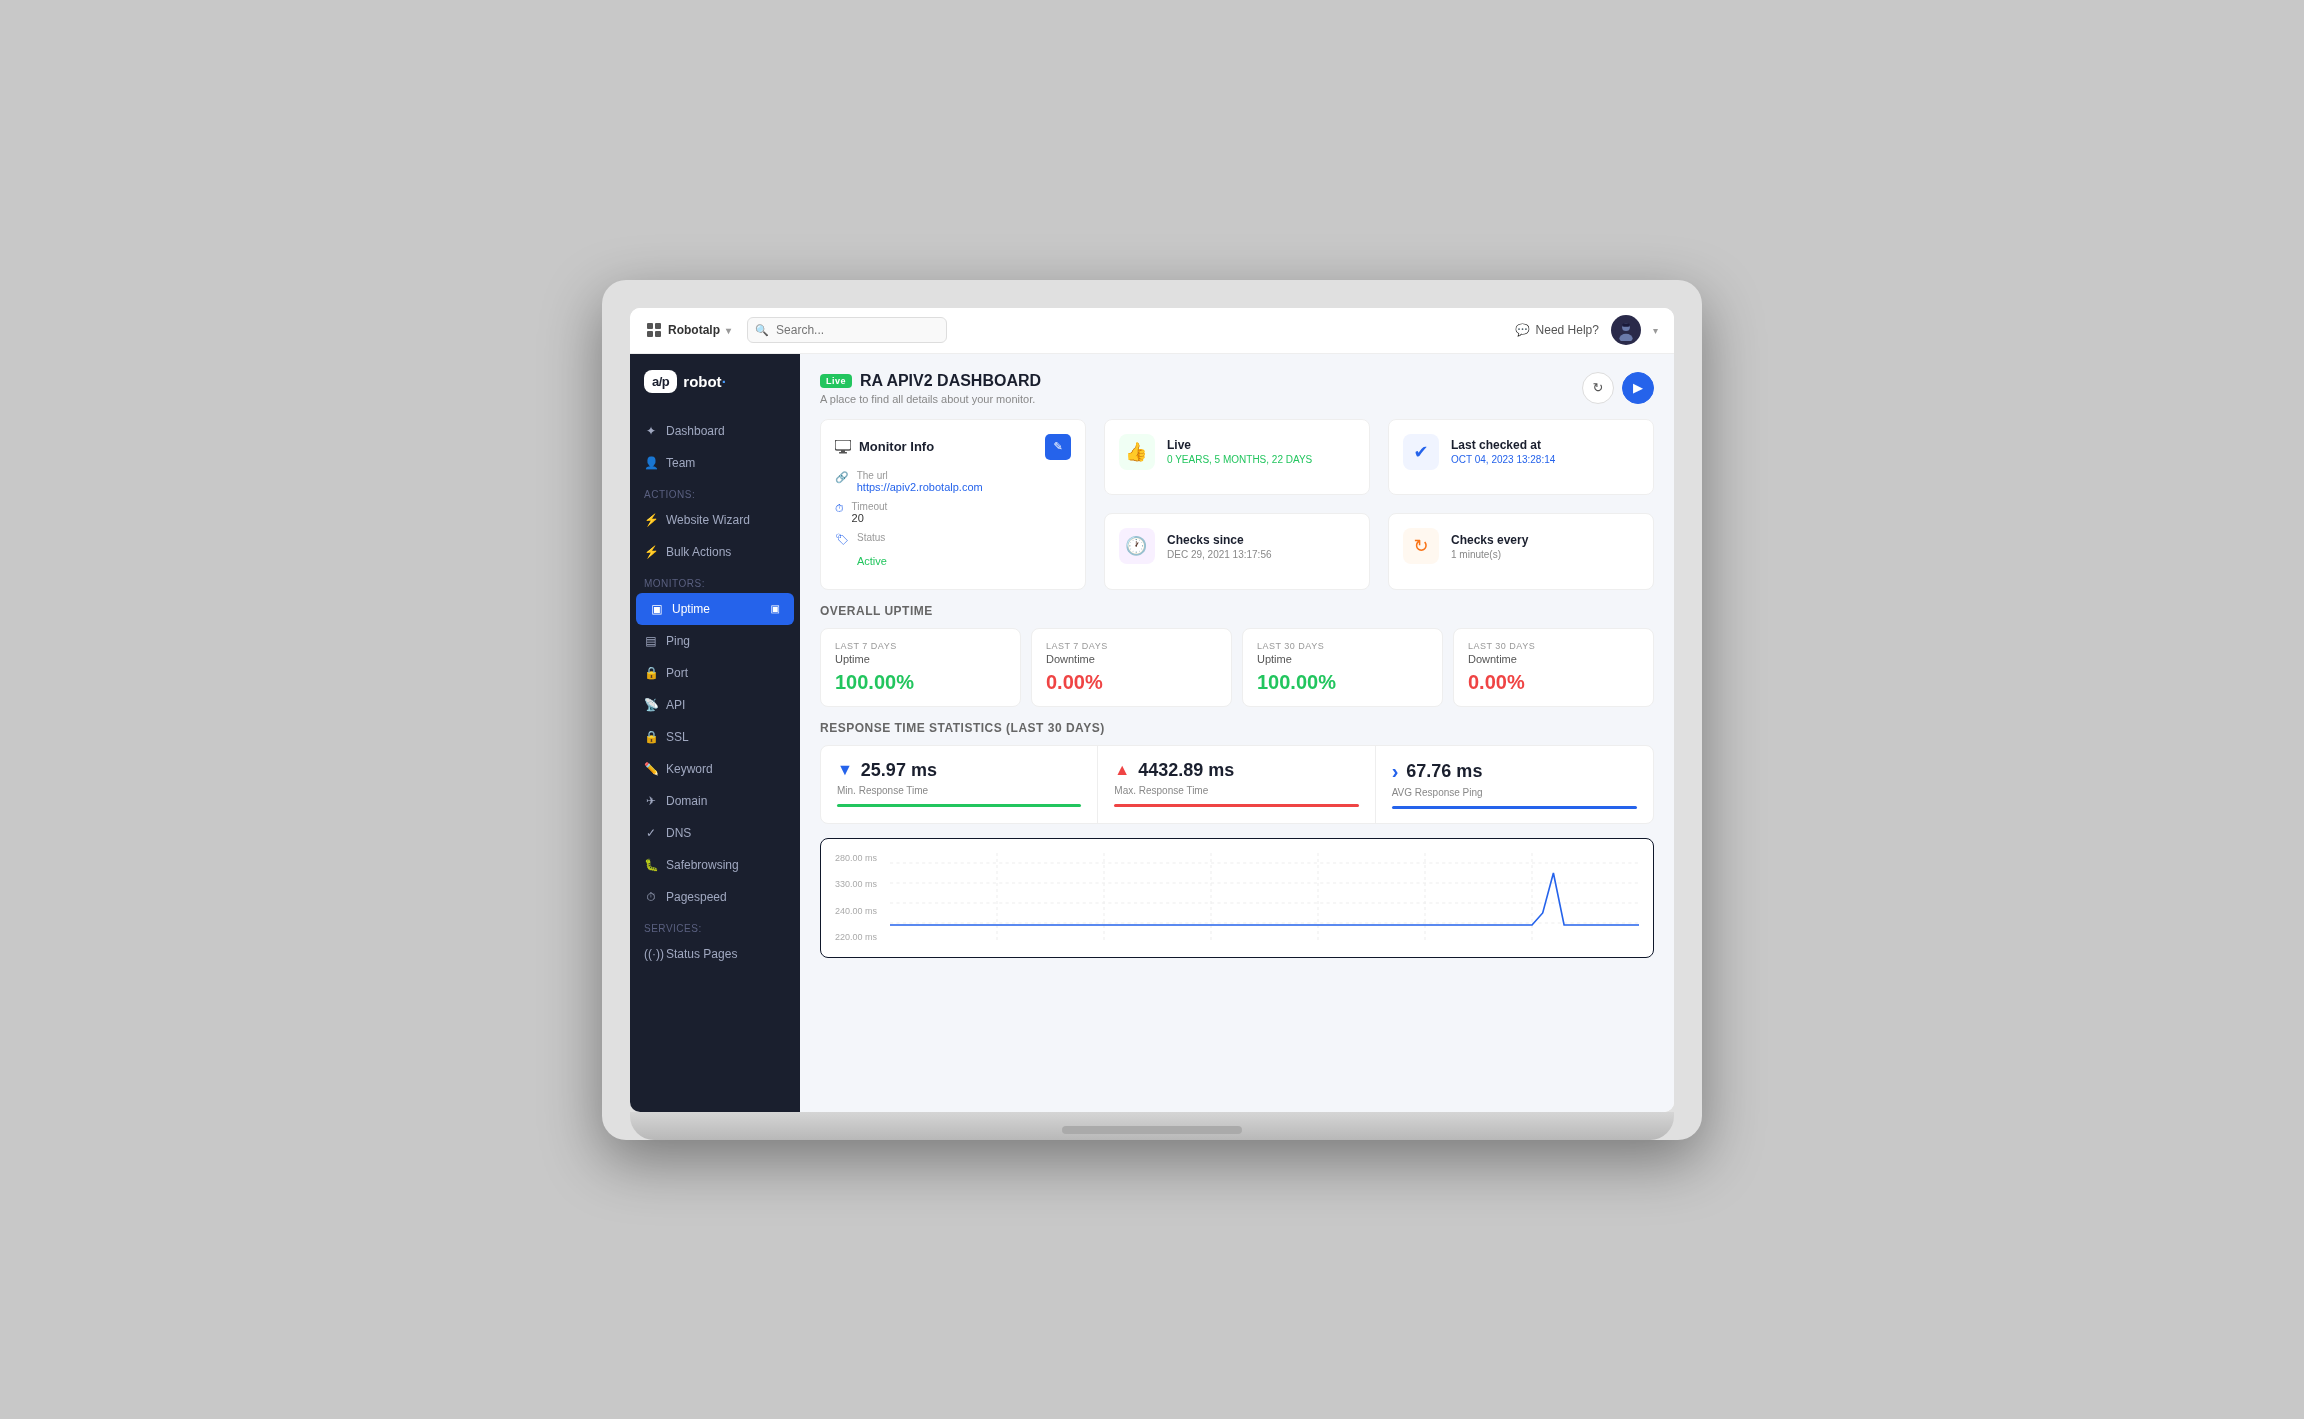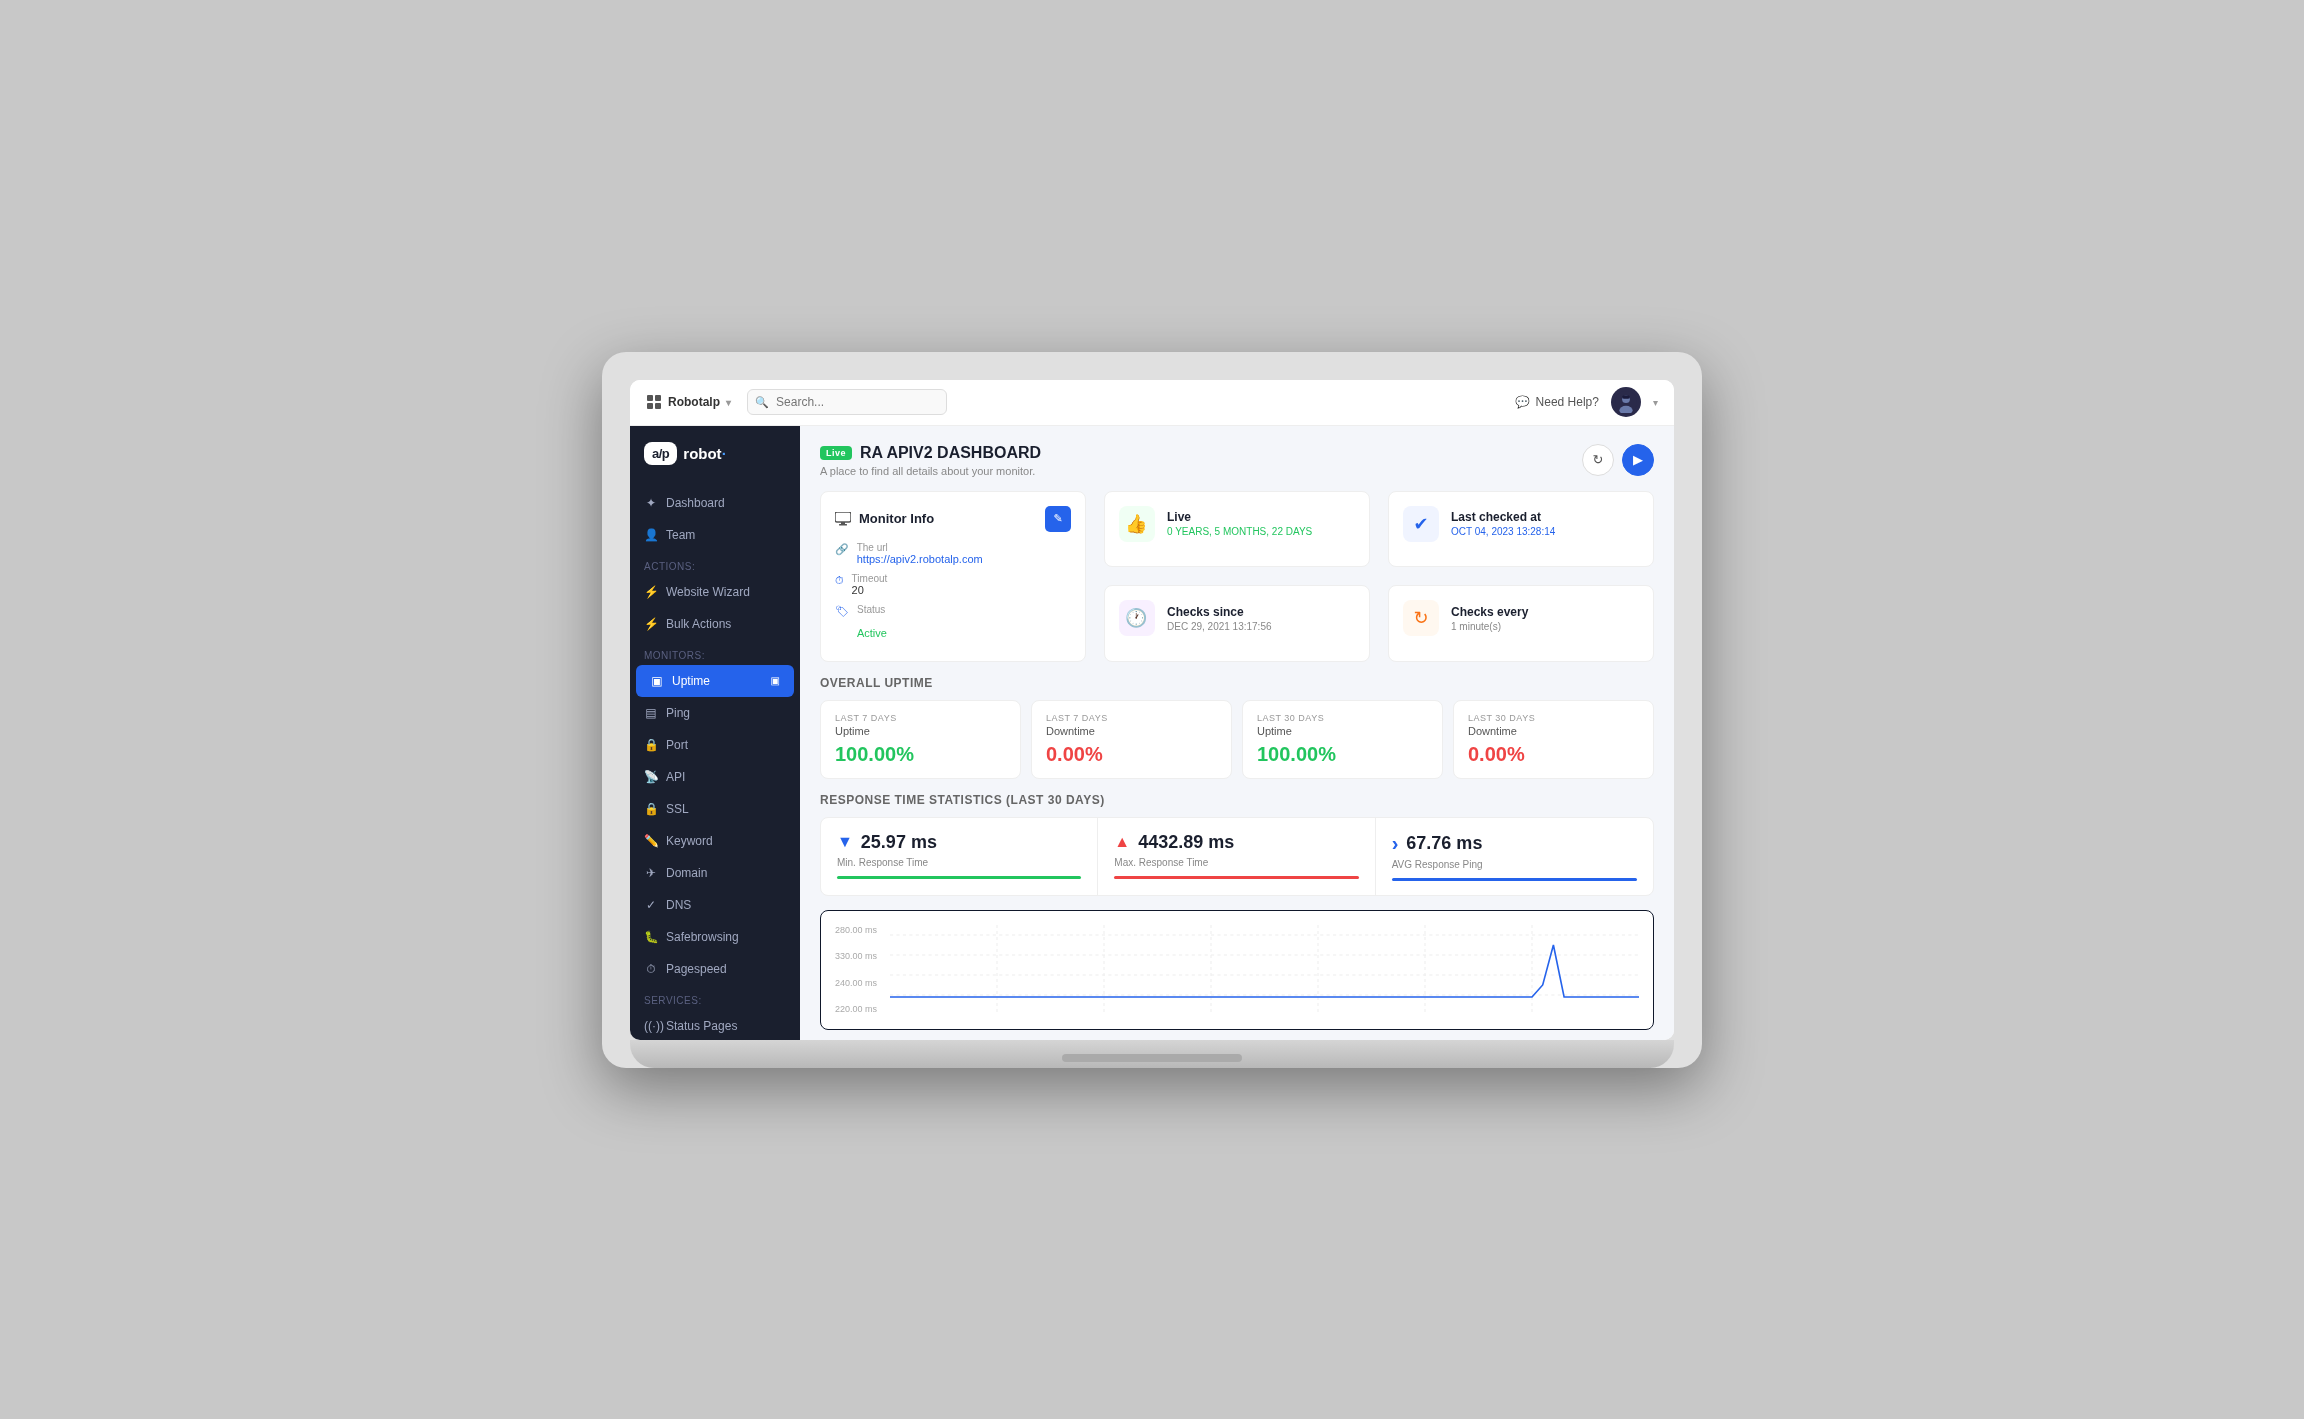--- a/index.html
+++ b/index.html
@@ -18,21 +18,21 @@
       padding: 28px 28px 0 28px;
       box-shadow: 0 20px 60px rgba(0,0,0,0.4);
       position: relative;
     }
     .laptop-screen {
       background: #fff;
       border-radius: 10px;
       overflow: hidden;
       display: flex;
       flex-direction: column;
-      height: 660px;
+      height: 804px;
     }
     .laptop-base {
       height: 28px;
       background: linear-gradient(180deg, #d5d5d5, #b8b8b8);
       border-radius: 0 0 24px 24px;
       position: relative;
     }
     .laptop-base::after {
       content: '';
       position: absolute;

